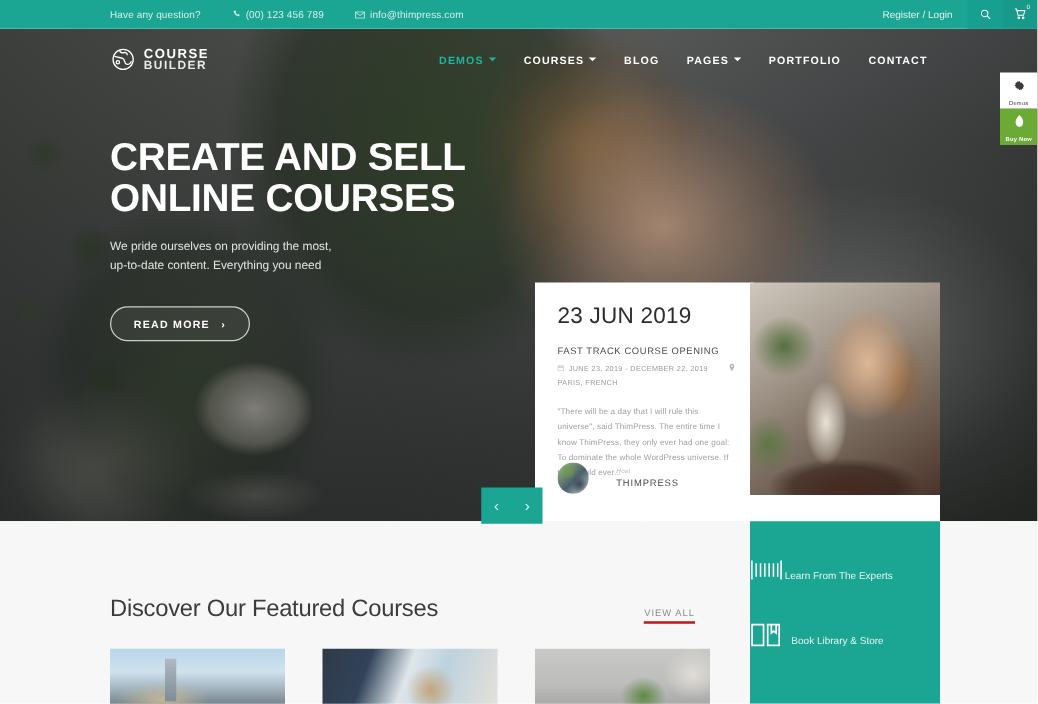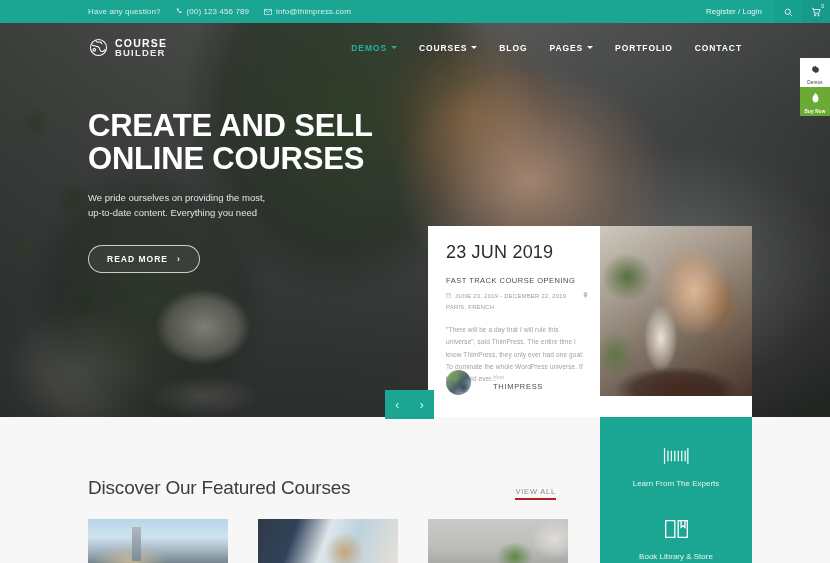--- a/index.html
+++ b/index.html
@@ -12,21 +12,21 @@
   .page { position: relative; width: 830px; height: 563px; overflow: hidden; }
 
   
   .topbar {
     position: absolute; top: 0; left: 0; width: 830px; height: 23px;
     background: #1ba694;
     display: flex; align-items: center;
     z-index: 40;
   }
   .topbar-left {
-    display: flex; align-items: center; gap: 15px;
+    display: flex; align-items: center; gap: 25px;
     margin-left: 88px;
     color: #d6efeb; font-size: 8px; letter-spacing: .1px;
   }
   .tb-item { display: flex; align-items: center; gap: 4px; white-space: nowrap; }
   .tb-item svg { display: block; }
   .topbar-right {
     margin-left: auto; display: flex; align-items: center; height: 23px;
   }
   .topbar-right .reglog {
     color: #e3f3f0; font-size: 8px; padding: 0 12px; white-space: nowrap;
@@ -201,21 +201,21 @@
       linear-gradient(180deg, #c9c9c7 0%, #bdbdbb 60%, #a8a8a6 100%);
   }
 
   
   .green-panel {
     position: absolute; left: 600px; top: 417px; width: 152px; height: 146px;
     background: #1ba694; z-index: 24;
     display: flex; flex-direction: column; align-items: center;
     padding-top: 26px;
   }
-  .gp-item { display: flex; flex-direction: column; align-items: center; width: 100%; }
+  .gp-item { display: flex; flex-direction: row; align-items: center; width: 100%; }
   .gp-item + .gp-item { margin-top: 26px; }
   .gp-icon { height: 26px; display: flex; align-items: center; justify-content: center; }
   .gp-label {
     margin-top: 9px; color: #e4f4f1; font-size: 8px; line-height: 1.5; text-align: center; width: 90px;
   }
 
   
   .float-btns {
     position: absolute; right: 0; top: 58px; width: 30px; z-index: 60;
   }

